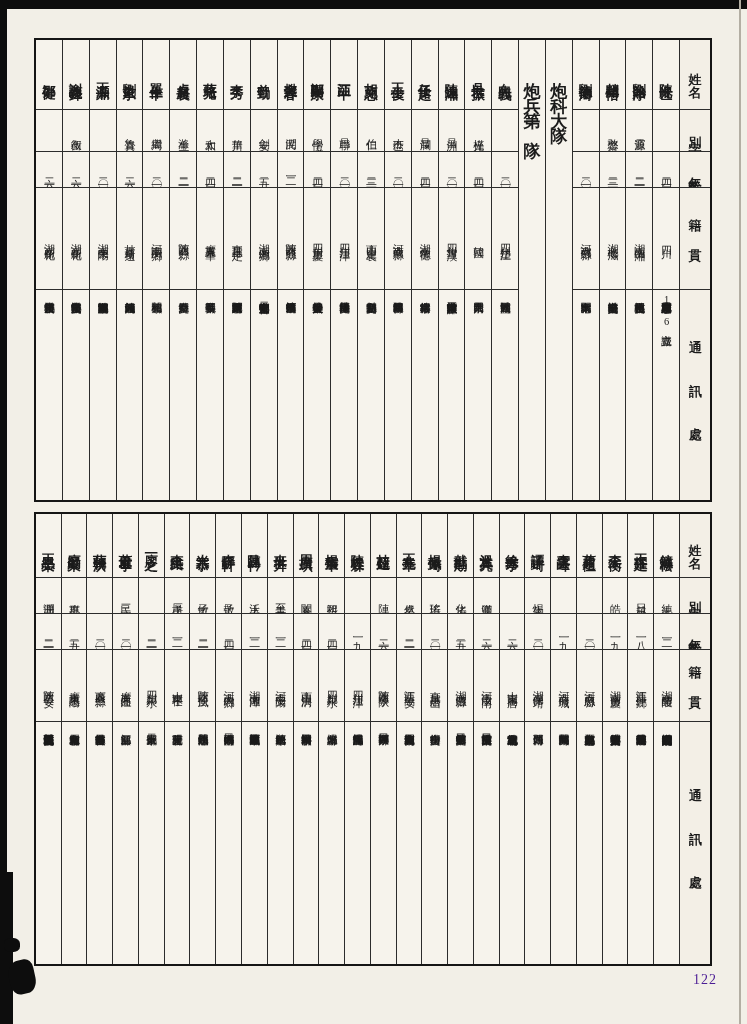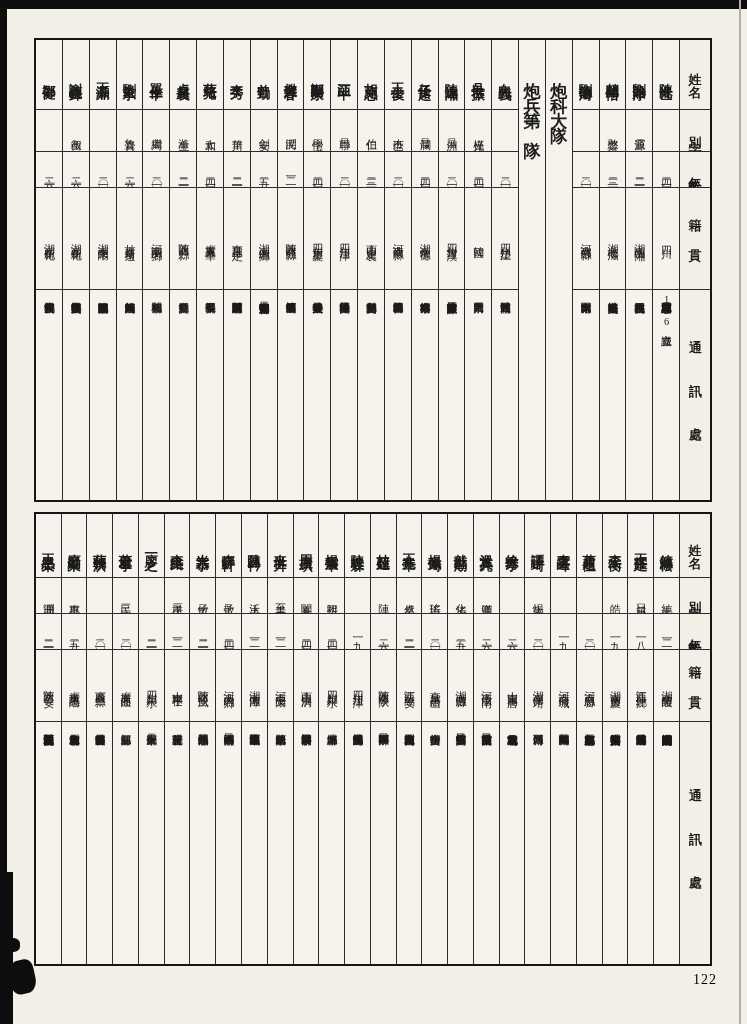--- a/index.html
+++ b/index.html
@@ -33,21 +33,21 @@
   .cell-section .v{font-size:17px;font-weight:700;letter-spacing:15px;line-height:19px;}
   .section-col .cell-section{border-bottom:none;}
   
   .header-col .v{font-weight:700;font-size:13px;}
   .header-col .cell-name .v{letter-spacing:12px;}
   .header-col .cell-zi .v{letter-spacing:5px;}
   .header-col .cell-age .v{letter-spacing:3px;}
   .header-col .cell-origin .v{letter-spacing:30px;}
   .header-col .cell-addr .v{letter-spacing:44px;}
   .header-col .cell-addr{align-items:center;padding-top:0;}
-  .page-number{position:absolute;right:30px;top:972px;font-size:14px;letter-spacing:1px;color:#000000;}
+  .page-number{position:absolute;right:30px;top:972px;font-size:14px;letter-spacing:1px;color:#4c1d95;}
 </style>
 </head>
 <body>
 
 <div class="page">
 
   <div class="artifact" style="left:0;top:0;width:747px;height:9px;"></div>
   <div class="artifact" style="left:0;top:0;width:7px;height:1024px;"></div>
   <div class="artifact" style="left:0;top:872px;width:13px;height:152px;"></div>
   <div class="artifact" style="left:9px;top:960px;width:26px;height:34px;border-radius:45% 30% 40% 35%;transform:rotate(-12deg);"></div>

